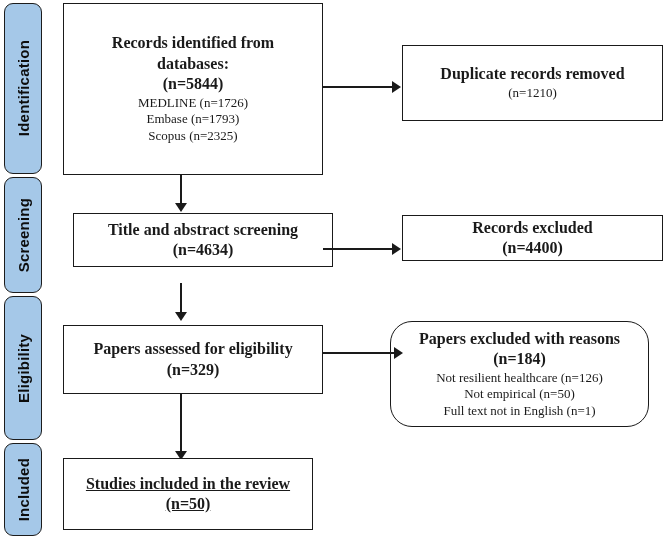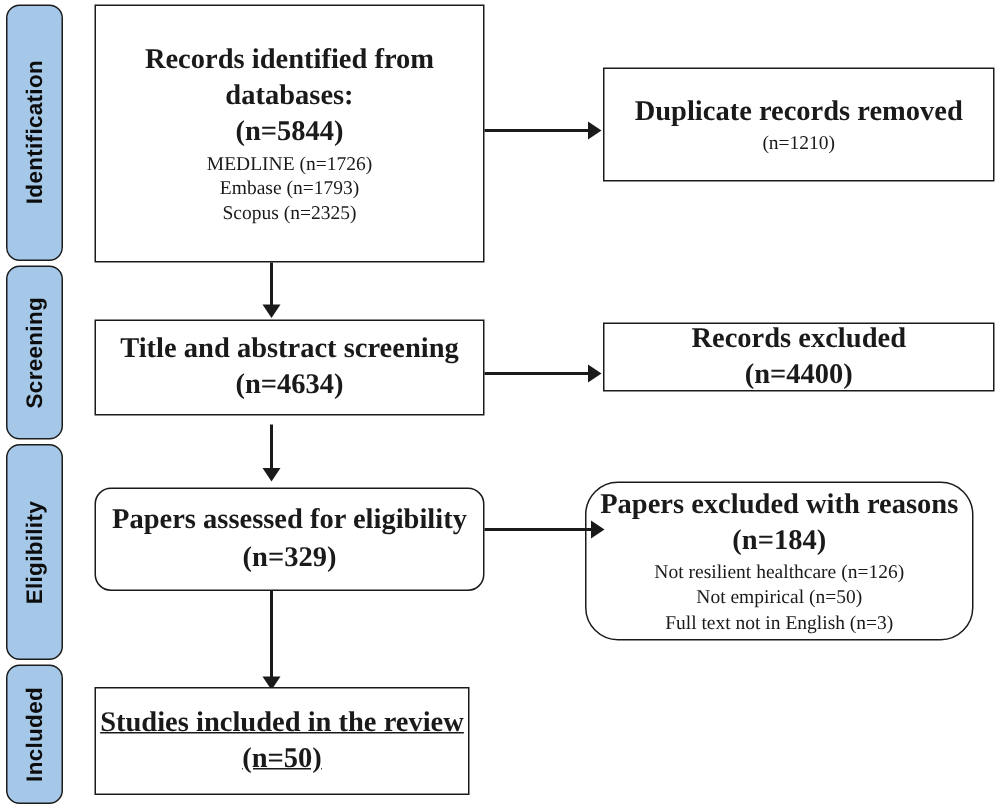--- a/index.html
+++ b/index.html
@@ -56,21 +56,21 @@
     padding: 2px 6px;
   }
   .flow-box .line {
     display: block;
     line-height: 1.28;
     font-size: 13px;
     white-space: nowrap;
   }
   .flow-box .line.bold {
     font-weight: bold;
-    font-size: 19px;
+    font-size: 16px;
   }
   
   .conn {
     position: absolute;
     background: #1a1a1a;
   }
   .conn.v { width: 1.7px; }
   .conn.h { height: 1.7px; }
   .arrowhead {
     position: absolute;
@@ -122,47 +122,47 @@
     <span class="line bold">Duplicate records removed</span>
     <span class="line">(n=1210)</span>
   </div>
 
   <div class="conn h" style="left:323px; top:86px; width:70px;"></div>
   <div class="arrowhead right" style="left:392px; top:81px;"></div>
 
   <div class="conn v" style="left:180px; top:175px; height:29px;"></div>
   <div class="arrowhead down" style="left:175px; top:203px;"></div>
 
-  <div class="flow-box" style="left:63px; top:213px; width:260px; height:64px;">
+  <div class="flow-box" style="left:73px; top:213px; width:260px; height:54px;">
     <span class="line bold">Title and abstract screening</span>
     <span class="line bold">(n=4634)</span>
   </div>
 
   <div class="flow-box" style="left:402px; top:215px; width:261px; height:46px;">
     <span class="line bold">Records excluded</span>
     <span class="line bold">(n=4400)</span>
   </div>
 
   <div class="conn h" style="left:323px; top:248px; width:70px;"></div>
   <div class="arrowhead right" style="left:392px; top:243px;"></div>
 
   <div class="conn v" style="left:180px; top:283px; height:30px;"></div>
   <div class="arrowhead down" style="left:175px; top:312px;"></div>
 
-  <div class="flow-box" style="left:63px; top:325px; width:260px; height:69px;border-radius:11px;">
+  <div class="flow-box" style="left:63px; top:325px; width:260px; height:69px;">
     <span class="line bold">Papers assessed for eligibility</span>
     <span class="line bold">(n=329)</span>
   </div>
 
   <div class="flow-box" style="left:390px; top:321px; width:259px; height:106px;border-radius:22px;">
     <span class="line bold">Papers excluded with reasons</span>
     <span class="line bold">(n=184)</span>
     <span class="line">Not resilient healthcare (n=126)</span>
     <span class="line">Not empirical (n=50)</span>
-    <span class="line">Full text not in English (n=3)</span>
+    <span class="line">Full text not in English (n=1)</span>
   </div>
 
   <div class="conn h" style="left:323px; top:352px; width:72px;"></div>
   <div class="arrowhead right" style="left:394px; top:347px;"></div>
 
   <div class="conn v" style="left:180px; top:394px; height:62px;"></div>
   <div class="arrowhead down" style="left:175px; top:451px;"></div>
 
   <div class="flow-box" style="left:63px; top:458px; width:250px; height:72px;text-decoration:underline;">
     <span class="line bold">Studies included in the review</span>

